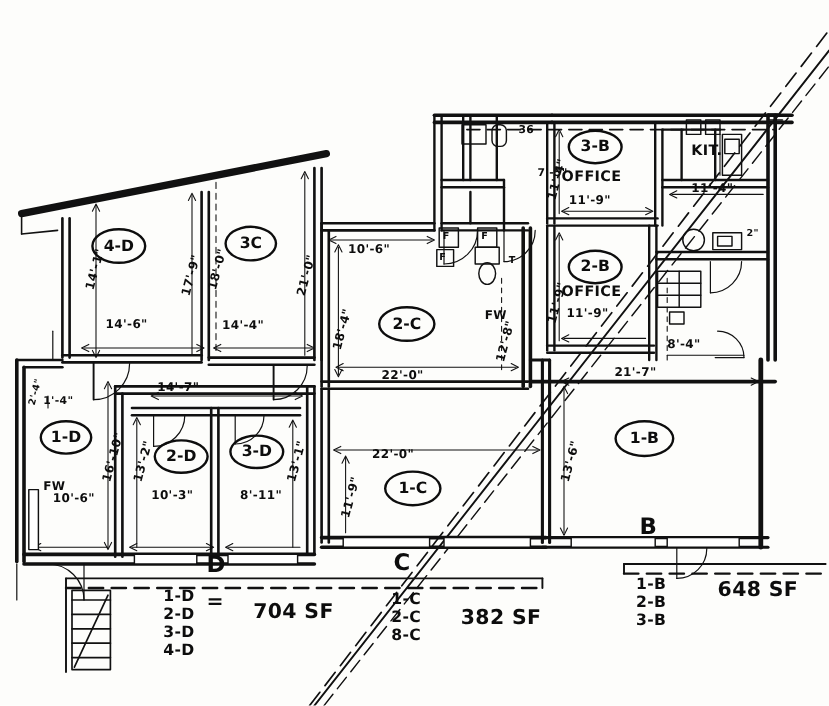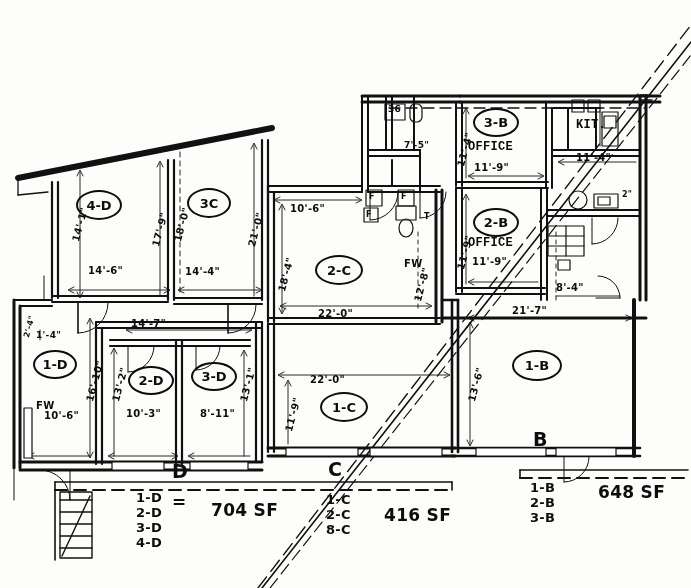--- a/index.html
+++ b/index.html
@@ -5,25 +5,25 @@
   html,body{margin:0;padding:0;background:#ffffff;}
   body{width:691px;height:588px;overflow:hidden;
        font-family:"DejaVu Sans",sans-serif;}
   #sheet{position:relative;width:691px;height:588px;background:#fdfdfb;}
   svg#plan{position:absolute;left:0;top:0;width:691px;height:588px;}
   .lbl{position:absolute;white-space:nowrap;color:#0d0d0d;
        font-family:"DejaVu Sans",sans-serif;font-weight:700;
        letter-spacing:.3px;}
   .dim{font-size:10px;font-weight:700;}
   .dim-v{transform-origin:0 0;}
-  .room{font-size:13px;font-weight:700;font-family:Liberation Mono, monospace;}
+  .room{font-size:13px;font-weight:700;}
   .sect{font-size:19px;font-weight:700;}
   .sf{font-size:17px;font-weight:700;}
   .list{font-size:13px;font-weight:700;line-height:15px;}
-  .small{font-size:9px;font-weight:700;}
+  .small{font-size:9px;font-weight:700;margin-left:44px;}
   .tiny{font-size:8px;font-weight:700;}
   .fixlbl{font-size:8px;font-weight:700;}
   .oval{position:absolute;border:2px solid #0d0d0d;border-radius:50%;
         display:flex;align-items:center;justify-content:center;
         font-size:13px;font-weight:700;color:#0d0d0d;background:transparent;}
 </style>
 </head>
 <body>
 
 <div id="sheet">
@@ -412,21 +412,21 @@
     <div>4-D</div>
   </div>
   <div class="lbl sf" style="left:172px;top:492px;">=</div>
   <div class="lbl sf" style="left:211px;top:500px;">704 SF</div>
 
   <div style="position:absolute;left:326px;top:492px;" class="lbl list">
     <div>1-C</div>
     <div>2-C</div>
     <div>8-C</div>
   </div>
-  <div class="lbl sf" style="left:384px;top:505px;">416 SF</div>
+  <div class="lbl sf" style="left:384px;top:505px;">382 SF</div>
 
   <div style="position:absolute;left:530px;top:480px;" class="lbl list">
     <div>1-B</div>
     <div>2-B</div>
     <div>3-B</div>
   </div>
   <div class="lbl sf" style="left:598px;top:482px;">648 SF</div>
 
 </div>
 

